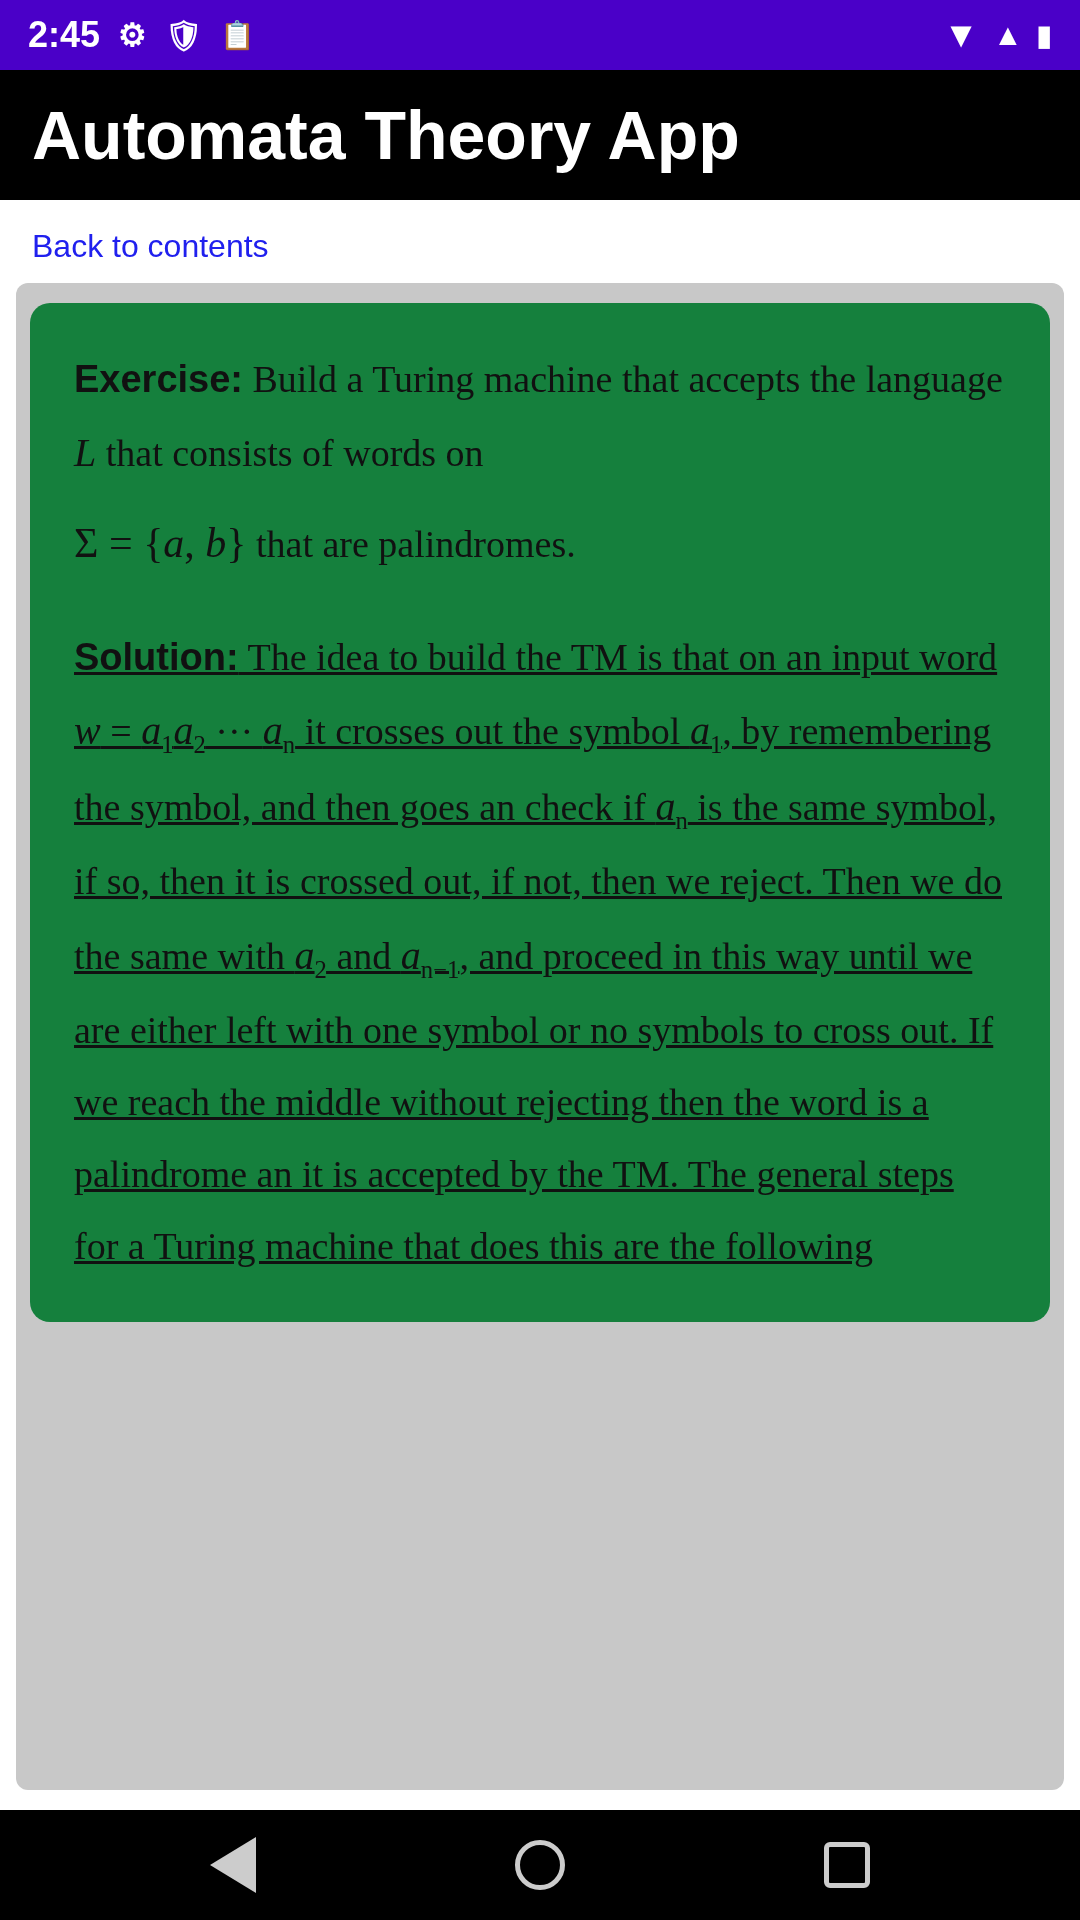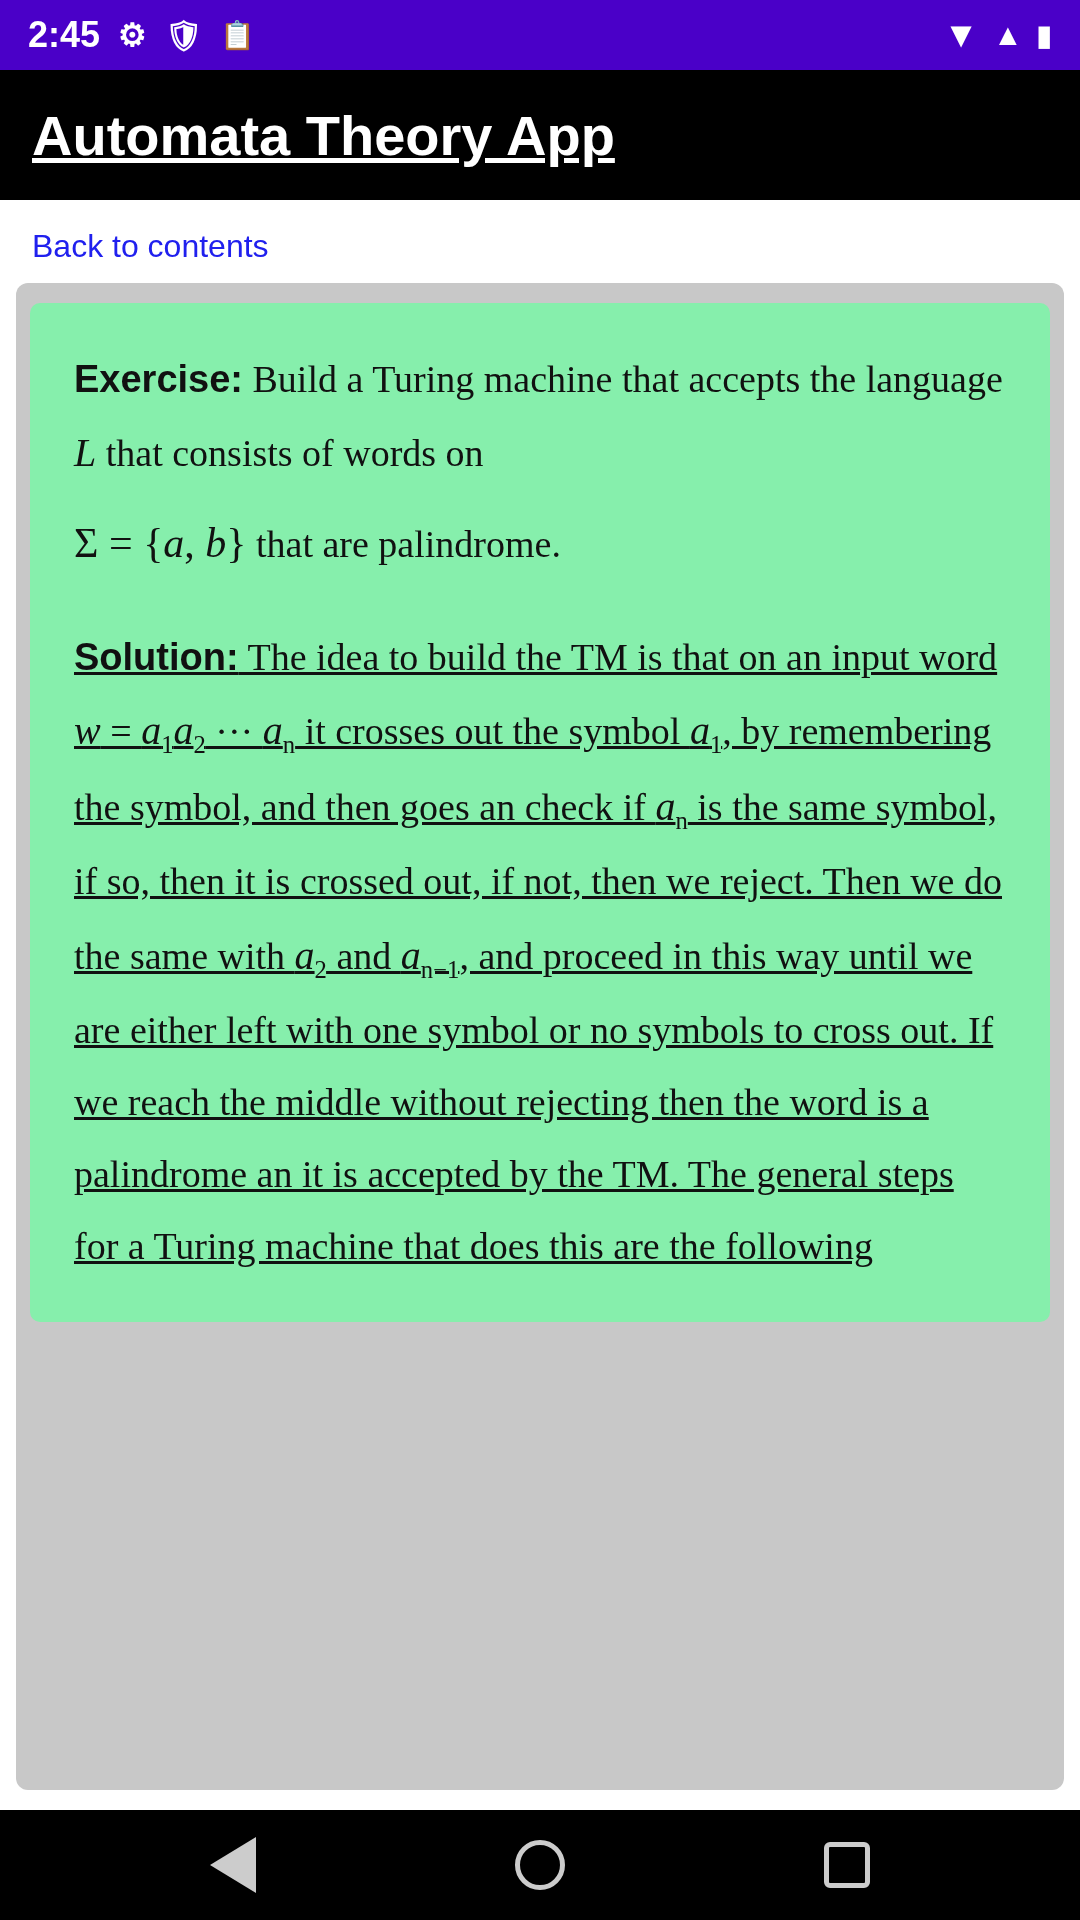--- a/index.html
+++ b/index.html
@@ -41,24 +41,23 @@
     
     #app-bar {
       background: #000;
       height: 130px;
       display: flex;
       align-items: center;
       padding: 0 32px;
     }
     #app-title {
       color: white;
-      font-size: 56px;
+      font-size: 68px;
       font-family: Arial, sans-serif;
       font-weight: bold;
-      text-decoration: underline;
     }
 
     
     #back-link {
       padding: 28px 32px 18px 32px;
       color: #2020ee;
       font-size: 32px;
       font-family: Arial, sans-serif;
       cursor: pointer;
       text-decoration: none;
@@ -71,22 +70,22 @@
       background: #c8c8c8;
       margin: 0 16px 20px 16px;
       border-radius: 12px;
       padding: 20px 14px;
       display: flex;
       flex-direction: column;
       gap: 0;
     }
 
     #content-card {
-      background: #86efac;
-      border-radius: 10px;
+      background: #15803d;
+      border-radius: 20px;
       padding: 40px 44px;
       font-size: 38px;
       line-height: 1.9;
       color: #111;
     }
 
     .exercise-block {
       margin-bottom: 36px;
     }
 
@@ -188,21 +187,21 @@
 
 <a id="back-link">Back to contents</a>
 
 <div id="content-area">
   <div id="content-card">
 
     <div class="exercise-block">
       <span class="bold-label">Exercise:</span><span> Build a Turing machine that accepts the language </span><span class="math-inline">L</span><span> that consists of words on</span>
       <br>
       <span class="math-block">
-        Σ = {<span style="font-style:italic;">a</span>, <span style="font-style:italic;">b</span>}<span style="font-style:normal; font-size:38px; font-family:Georgia,serif;"> that are palindrome.</span>
+        Σ = {<span style="font-style:italic;">a</span>, <span style="font-style:italic;">b</span>}<span style="font-style:normal; font-size:38px; font-family:Georgia,serif;"> that are palindromes.</span>
       </span>
     </div>
 
     <div class="solution-block">
       <span class="bold-label">Solution:</span><span> The idea to build the TM is that on an input word <span class="math-inline">w</span> = <span class="math-inline">a</span><span class="math-sub">1</span><span class="math-inline">a</span><span class="math-sub">2</span> ···  <span class="math-inline">a</span><span class="math-sub">n</span> it crosses out the symbol <span class="math-inline">a</span><span class="math-sub">1</span>, by remembering the symbol, and then goes an check if <span class="math-inline">a</span><span class="math-sub">n</span> is the same symbol, if so, then it is crossed out, if not, then we reject. Then we do the same with <span class="math-inline">a</span><span class="math-sub">2</span> and <span class="math-inline">a</span><span class="math-sub">n−1</span>, and proceed in this way until we are either left with one symbol or no symbols to cross out. If we reach the middle without rejecting then the word is a palindrome an it is accepted by the TM. The general steps for a Turing machine that does this are the following</span>
     </div>
 
   </div>
 </div>
 

